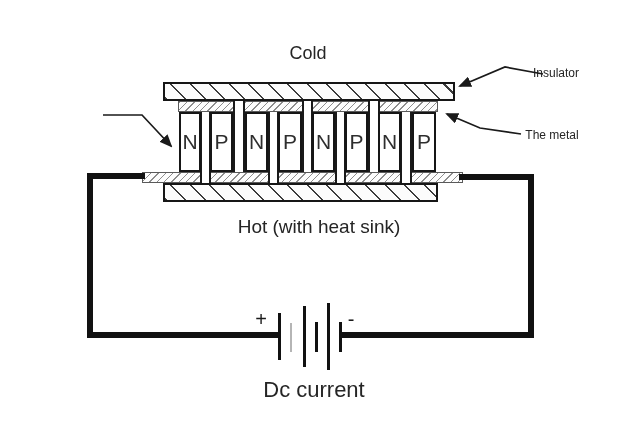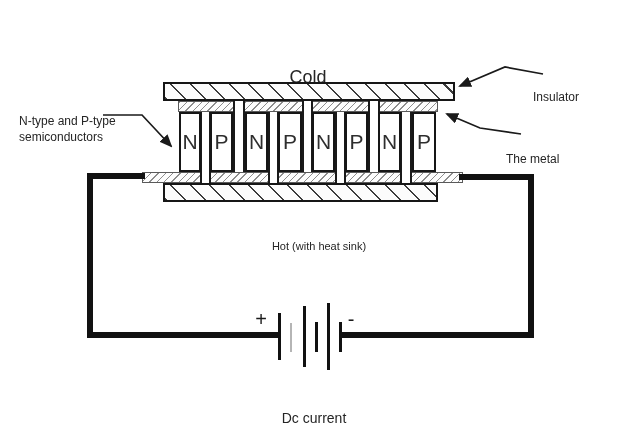--- a/index.html
+++ b/index.html
@@ -1,20 +1,20 @@
 <!DOCTYPE html>
 <html><head>
 <meta charset="utf-8">
 <style>
   html,body{margin:0;padding:0;background:#fff;}
   #canvas{
     position:relative;width:640px;height:429px;background:#ffffff;overflow:hidden;
     font-family:"Liberation Sans","DejaVu Sans",sans-serif;color:#252525;
   }
-  .abs{position:absolute;box-sizing:border-box;margin-top:24px;}
+  .abs{position:absolute;box-sizing:border-box;}
   
   .plate{
     position:absolute;box-sizing:border-box;
     border:2px solid #161616;background-color:#fcfcfc;
     background-image:repeating-linear-gradient(45deg,#3c3c3c 0,#3c3c3c 1.6px,transparent 1.6px,transparent 13.8px);
   }
   
   .strip{
     position:absolute;box-sizing:border-box;
     border:1px solid #5a5a5a;background-color:#fdfdfd;
@@ -28,21 +28,21 @@
   .pillar.down{top:112px;height:73px;}
   .block{
     position:absolute;box-sizing:border-box;top:112px;height:60px;
     background:#ffffff;border:2px solid #161616;
     display:flex;align-items:center;justify-content:center;
     font-size:21px;color:#2e2e2e;
   }
   .wire{position:absolute;background:#111111;}
   .batline{position:absolute;background:#111111;}
   .label{position:absolute;color:#252525;}
-  .label.big{font-size:11px;text-align:center;}
+  .label.big{font-size:19px;text-align:center;}
   .label.small{font-size:12px;line-height:16px;}
   .sign{position:absolute;font-size:20px;color:#1a1a1a;text-align:center;}
   svg.overlay{position:absolute;left:0;top:0;pointer-events:none;}
 </style>
 </head>
 <body>
 
 <div id="canvas">
 
   <div class="label big abs" style="left:256px;top:43px;width:104px;font-size:18px;">Cold</div>
@@ -83,32 +83,28 @@
     <div class="batline" style="left:278px;top:313px;width:3px;height:47px;"></div>
     <div class="batline" style="left:290px;top:323px;width:2px;height:29px;background:#b5b5b5;"></div>
     <div class="batline" style="left:303px;top:306px;width:3px;height:61px;"></div>
     <div class="batline" style="left:315px;top:322px;width:3px;height:30px;"></div>
     <div class="batline" style="left:327px;top:303px;width:3px;height:67px;"></div>
     <div class="batline" style="left:339px;top:322px;width:3px;height:30px;"></div>
     <div class="sign" style="left:250px;top:308px;width:22px;">+</div>
     <div class="sign" style="left:342px;top:308px;width:18px;">-</div>
   </div>
 
-  <div class="label big abs" style="left:234px;top:386px;width:160px;font-size:14px;">Dc current</div>
+  <div class="label big abs" style="left:234px;top:377px;width:160px;font-size:22px;">Dc current</div>
 
-  <div class="label small abs" style="left:19px;top:89px;width:140px;">
-    <div>N-type and P-type</div>
-    <div>semiconductors</div>
-  </div>
 
   <div class="label small abs" style="left:500px;top:65px;width:112px;text-align:center;">
     <div>Insulator</div>
   </div>
 
-  <div class="label small abs" style="left:506px;top:127px;width:92px;">
+  <div class="label small abs" style="left:506px;top:127px;width:92px;text-align:center;">
     <div>The metal</div>
   </div>
 
   <svg class="overlay" width="640" height="429" viewBox="0 0 640 429">
     <defs>
       <marker id="arrow" markerUnits="userSpaceOnUse" markerWidth="13" markerHeight="11" refX="11" refY="5.5" orient="auto">
         <path d="M0,0 L13,5.5 L0,11 Z" fill="#1a1a1a"></path>
       </marker>
     </defs>
     <path d="M103,115 L142,115 L171,146" fill="none" stroke="#1a1a1a" stroke-width="1.7" marker-end="url(#arrow)"></path>

